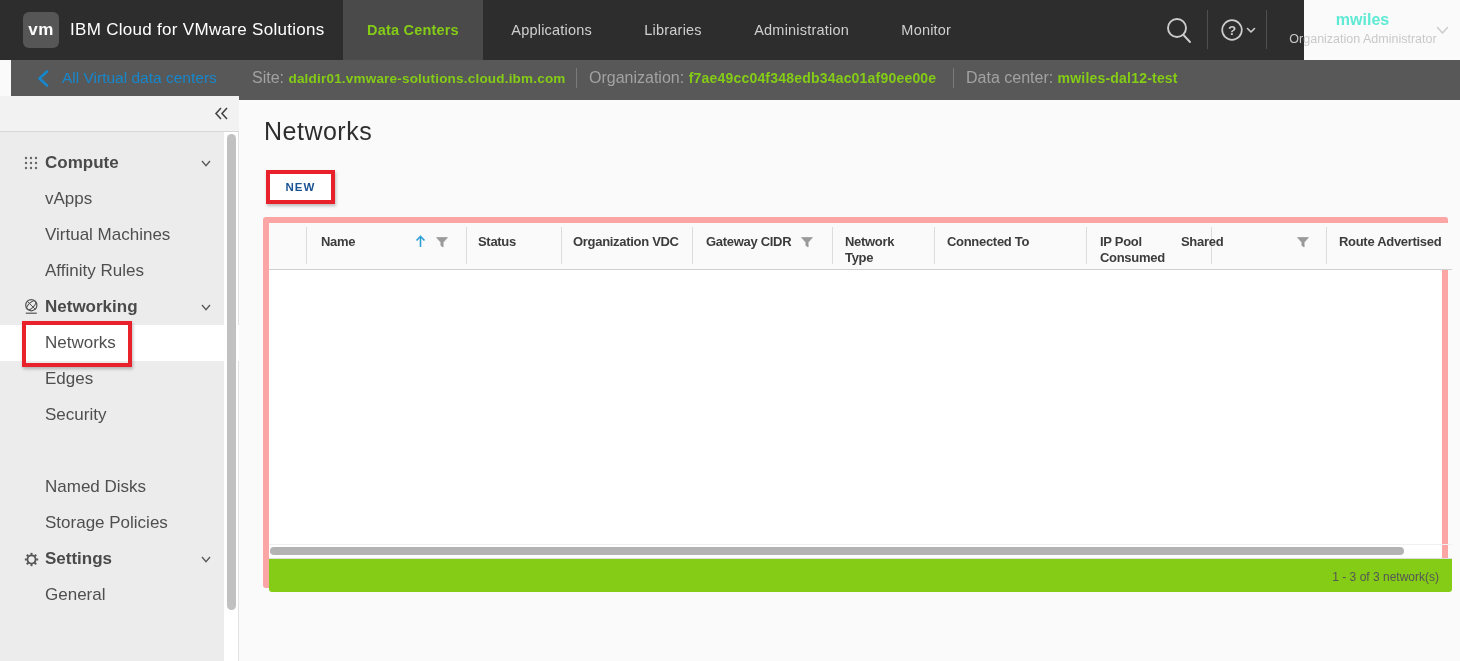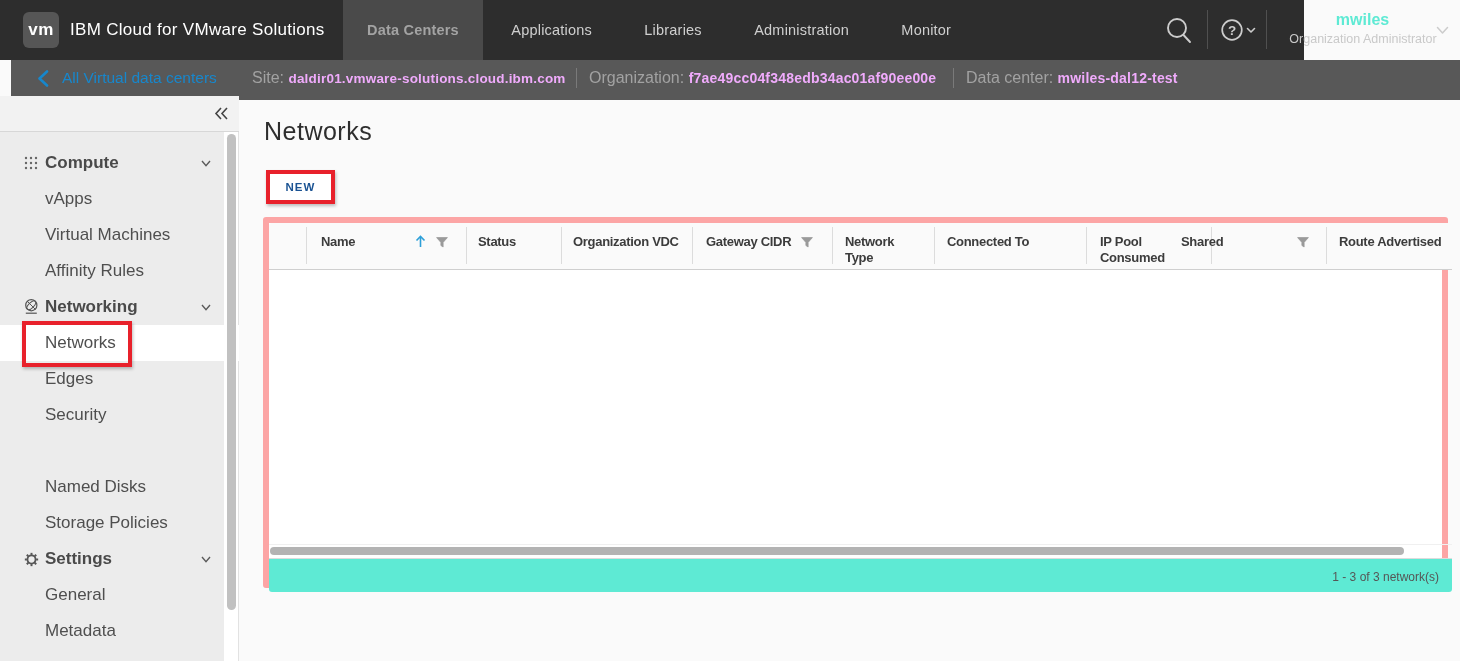--- a/index.html
+++ b/index.html
@@ -5,30 +5,30 @@
 * { margin:0; padding:0; box-sizing:border-box; }
 html,body { width:1460px; height:661px; overflow:hidden; font-family:"Liberation Sans",sans-serif; background:#fafafa; }
 .abs { position:absolute; }
 
 
 #topbar { position:absolute; left:0; top:0; width:1304px; height:60px; background:#2d2d2d; }
 #logo { position:absolute; left:23px; top:12px; width:36px; height:36px; background:#565656; border-radius:6px; color:#fff; font-weight:bold; font-size:17px; text-align:center; line-height:35px; letter-spacing:0.5px; }
 #apptitle { position:absolute; left:70px; top:0; height:60px; line-height:60px; color:#fff; font-size:17px; font-weight:400; letter-spacing:0.3px; }
 #tabs { position:absolute; left:343px; top:0; height:60px; }
 .tab { display:inline-block; height:60px; line-height:60px; padding:0 24px; font-size:14.5px; color:#cfcfcf; vertical-align:top; letter-spacing:0.2px; }
-.tab.active { background:#4a4a4a; color:#a3a3a3; font-weight:bold; }
+.tab.active { background:#4a4a4a; color:#84cc16; font-weight:bold; }
 .hdiv { position:absolute; top:10px; width:1px; height:39px; background:#505050; }
 #username { position:absolute; left:1290px; top:11px; width:145px; text-align:center; color:#5eead4; font-weight:bold; font-size:16px; }
 #userrole { position:absolute; left:1284px; top:32px; width:158px; text-align:center; color:#c9c9c9; font-size:12.5px; }
 
 
 #subbar { position:absolute; left:11px; top:60px; width:1460px; height:40px; background:#585858; }
 #backlink { position:absolute; left:51px; top:0; height:36px; line-height:36px; color:#1787cc; font-size:15.5px; }
 .sublabel { color:#a2a2a2; font-size:16px; }
-.subval { color:#f0abfc; font-size:14px; font-weight:bold; letter-spacing:0.2px; }
+.subval { color:#84cc16; font-size:14px; font-weight:bold; letter-spacing:0.2px; }
 .subitem { position:absolute; top:0; height:36px; line-height:36px; }
 .subdiv { position:absolute; top:8px; width:1px; height:20px; background:#7a7a7a; }
 
 
 #sidebar { position:absolute; left:0; top:96px; width:239px; height:565px; background:#ececec; border-right:1px solid #e2e2e2; }
 #sidestrip { position:absolute; left:0; top:0; width:239px; height:36px; background:#f2f2f2; border-bottom:1px solid #d7d7d7; }
 #sgutter { position:absolute; right:0; top:36px; width:14px; height:529px; background:#fff; }
 #sthumb { position:absolute; left:227px; top:38px; width:9px; height:476px; background:#c1c1c1; border-radius:5px; z-index:5; }
 .nav-row { position:absolute; left:0; width:225px; height:36px; line-height:36px; font-size:17px; color:#4f4f4f; }
 .nav-row .txt { position:absolute; left:45px; top:0; }
@@ -41,21 +41,21 @@
 #main-title { position:absolute; left:264px; top:117px; font-size:25px; font-weight:300; color:#2e2e2e; letter-spacing:0.5px; }
 #newbtn { position:absolute; left:270px; top:174px; width:61px; height:26px; background:#fff; color:#1b5393; font-size:11.5px; font-weight:bold; letter-spacing:1.1px; text-align:center; line-height:26px; }
 
 
 #card { position:absolute; left:263px; top:217px; width:1185px; height:371px; background:#fff; border:6px solid #fca5a5; border-radius:3px; }
 #ghead { position:absolute; left:0; top:0; width:1183px; height:47px; background:#fafafa; border-bottom:1px solid #cfcfcf; border-radius:3px 3px 0 0; }
 .csep { position:absolute; top:4px; width:1px; height:37px; background:#dcdcdc; }
 .hcell { position:absolute; top:11px; font-size:13px; font-weight:bold; color:#3c3c3c; line-height:15.5px; letter-spacing:-0.3px; }
 #hscroll-line { position:absolute; left:0; top:321px; width:1183px; height:1px; background:#f0f0f0; }
 #hscroll-thumb { position:absolute; left:1px; top:324px; width:1134px; height:8px; background:#b3b3b3; border-radius:4px; }
-#gfoot { position:absolute; left:0; top:335px; width:1183px; height:34px; background:#5eead4; border-top:1px solid #dcdcdc; border-radius:0 0 3px 3px; }
+#gfoot { position:absolute; left:0; top:335px; width:1183px; height:34px; background:#84cc16; border-top:1px solid #dcdcdc; border-radius:0 0 3px 3px; }
 #gfoot span { position:absolute; right:13px; top:11px; font-size:12px; color:#565656; }
 
 
 .redbox { position:absolute; border:4px solid #e8212b; box-shadow:1px 2px 3px rgba(0,0,0,0.25); }
 </style>
 </head>
 <body>
 
 <div id="topbar">
   <div id="logo">vm</div>
@@ -179,23 +179,20 @@
           <line x1="11.4" y1="11.4" x2="13" y2="13"></line>
         <line x1="3" y1="13" x2="4.6" y2="11.4"></line>
           <line x1="11.4" y1="4.6" x2="13" y2="3"></line>
       </g>
     </svg>
     <span class="txt">Settings</span>
     <svg class="ncaret" width="10" height="7" viewBox="0 0 10 7">
         <polyline points="1,1 5,5.6 9,1" fill="none" stroke="#5a5a5a" stroke-width="1.4"></polyline>
       </svg>
   </div>
-  <div class="nav-row" style="top:517px">
-      <span class="txt">Metadata</span>
-    </div>
 </div>
 
 <div id="main-title">Networks</div>
 <div id="newbtn">NEW</div>
 
 <div id="card">
   <div id="ghead">
     <div class="csep" style="left:37px"></div>
     <div class="csep" style="left:197px"></div>
     <div class="csep" style="left:292px"></div>

